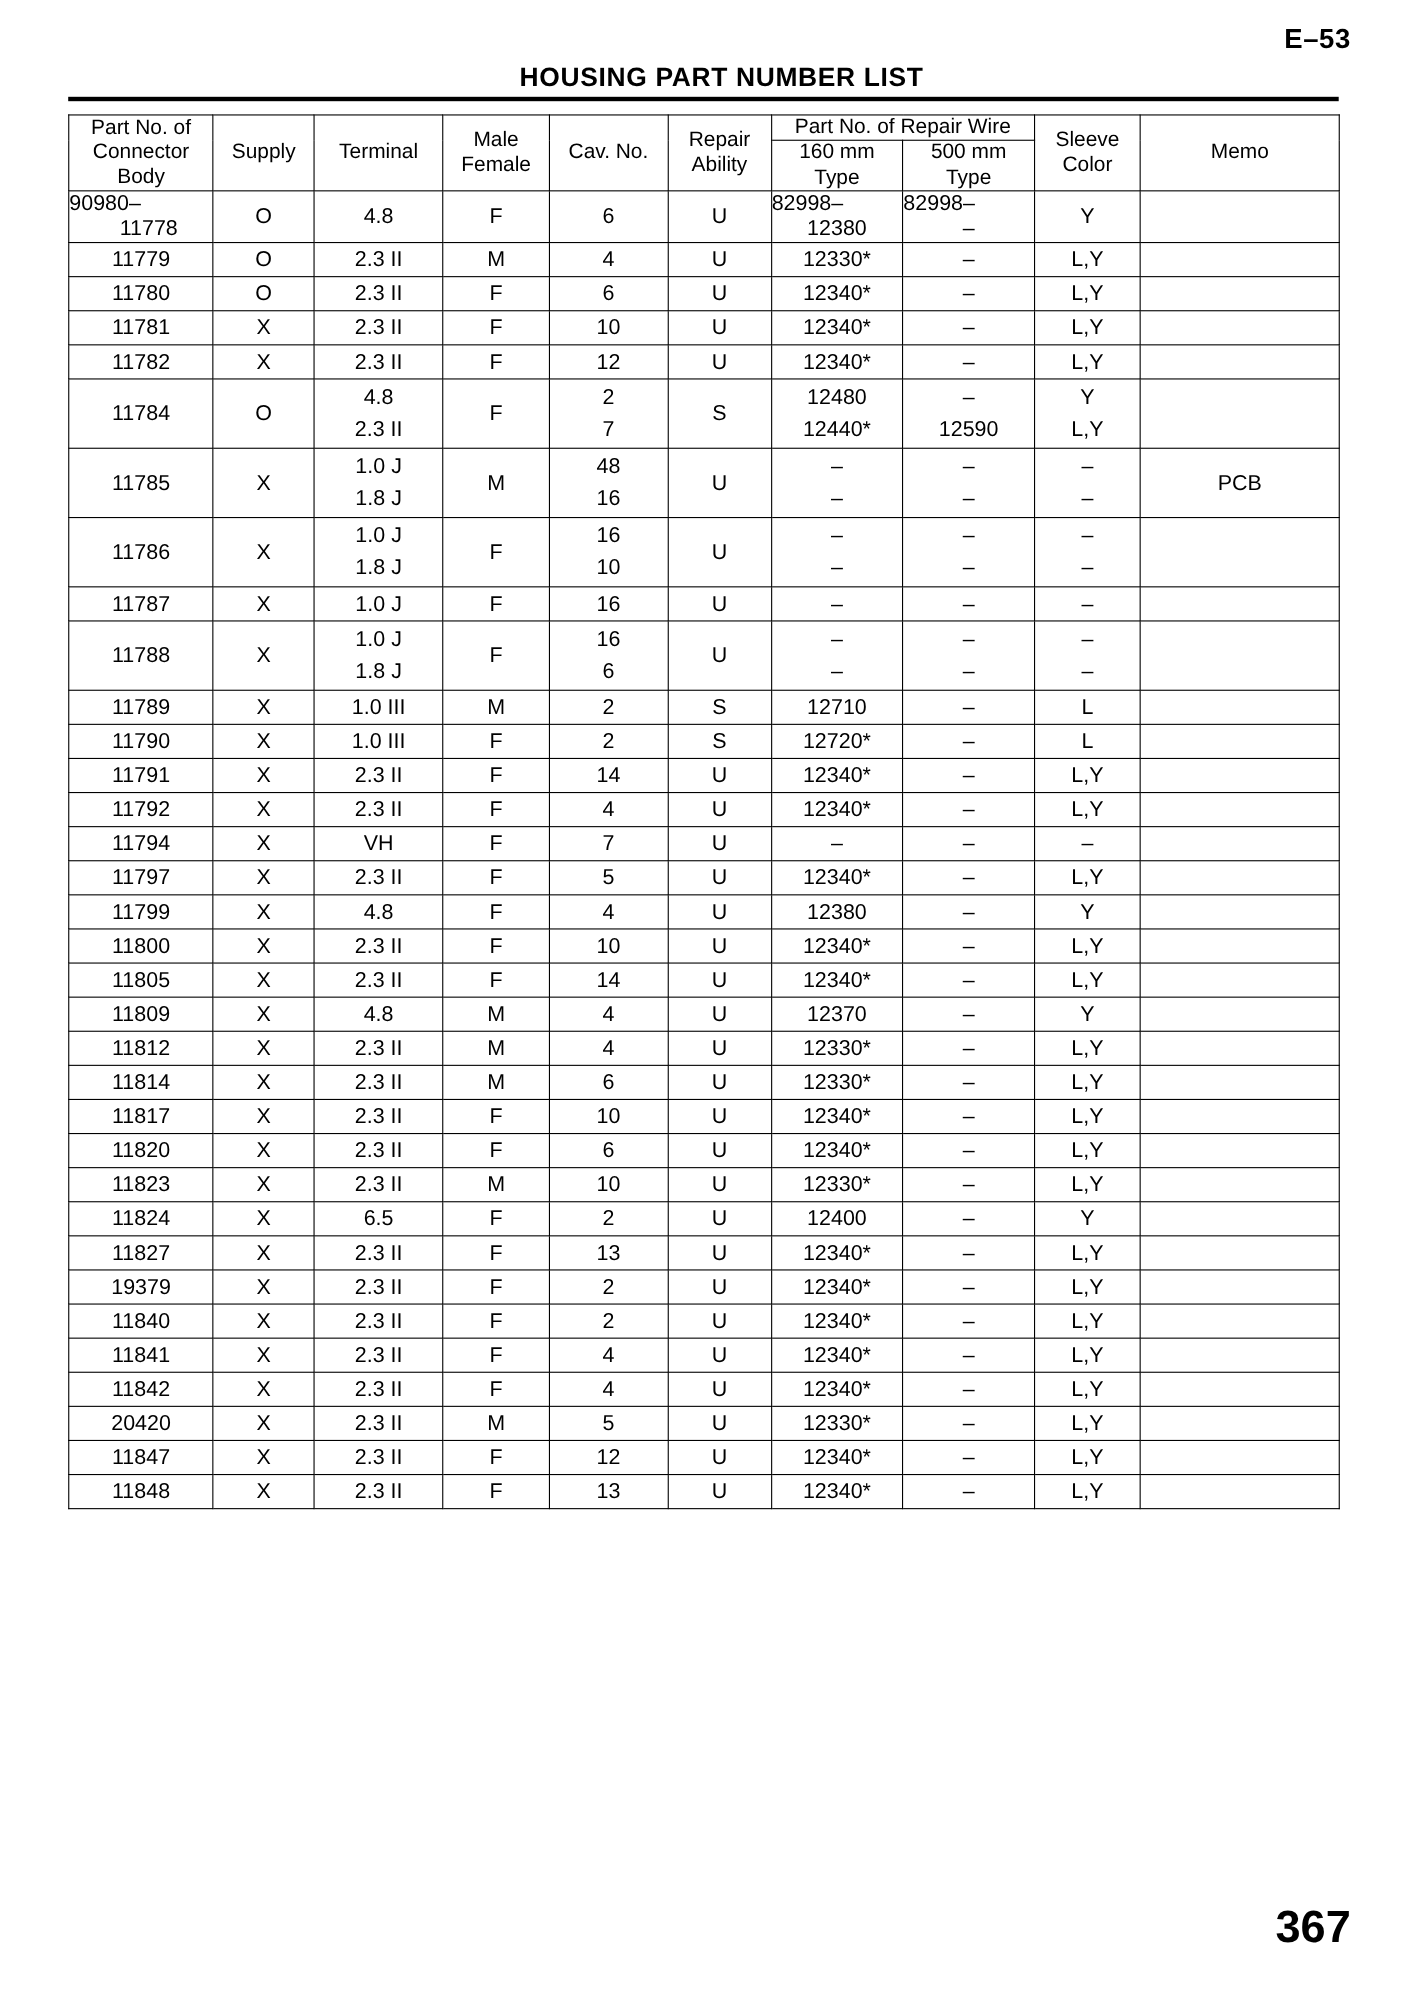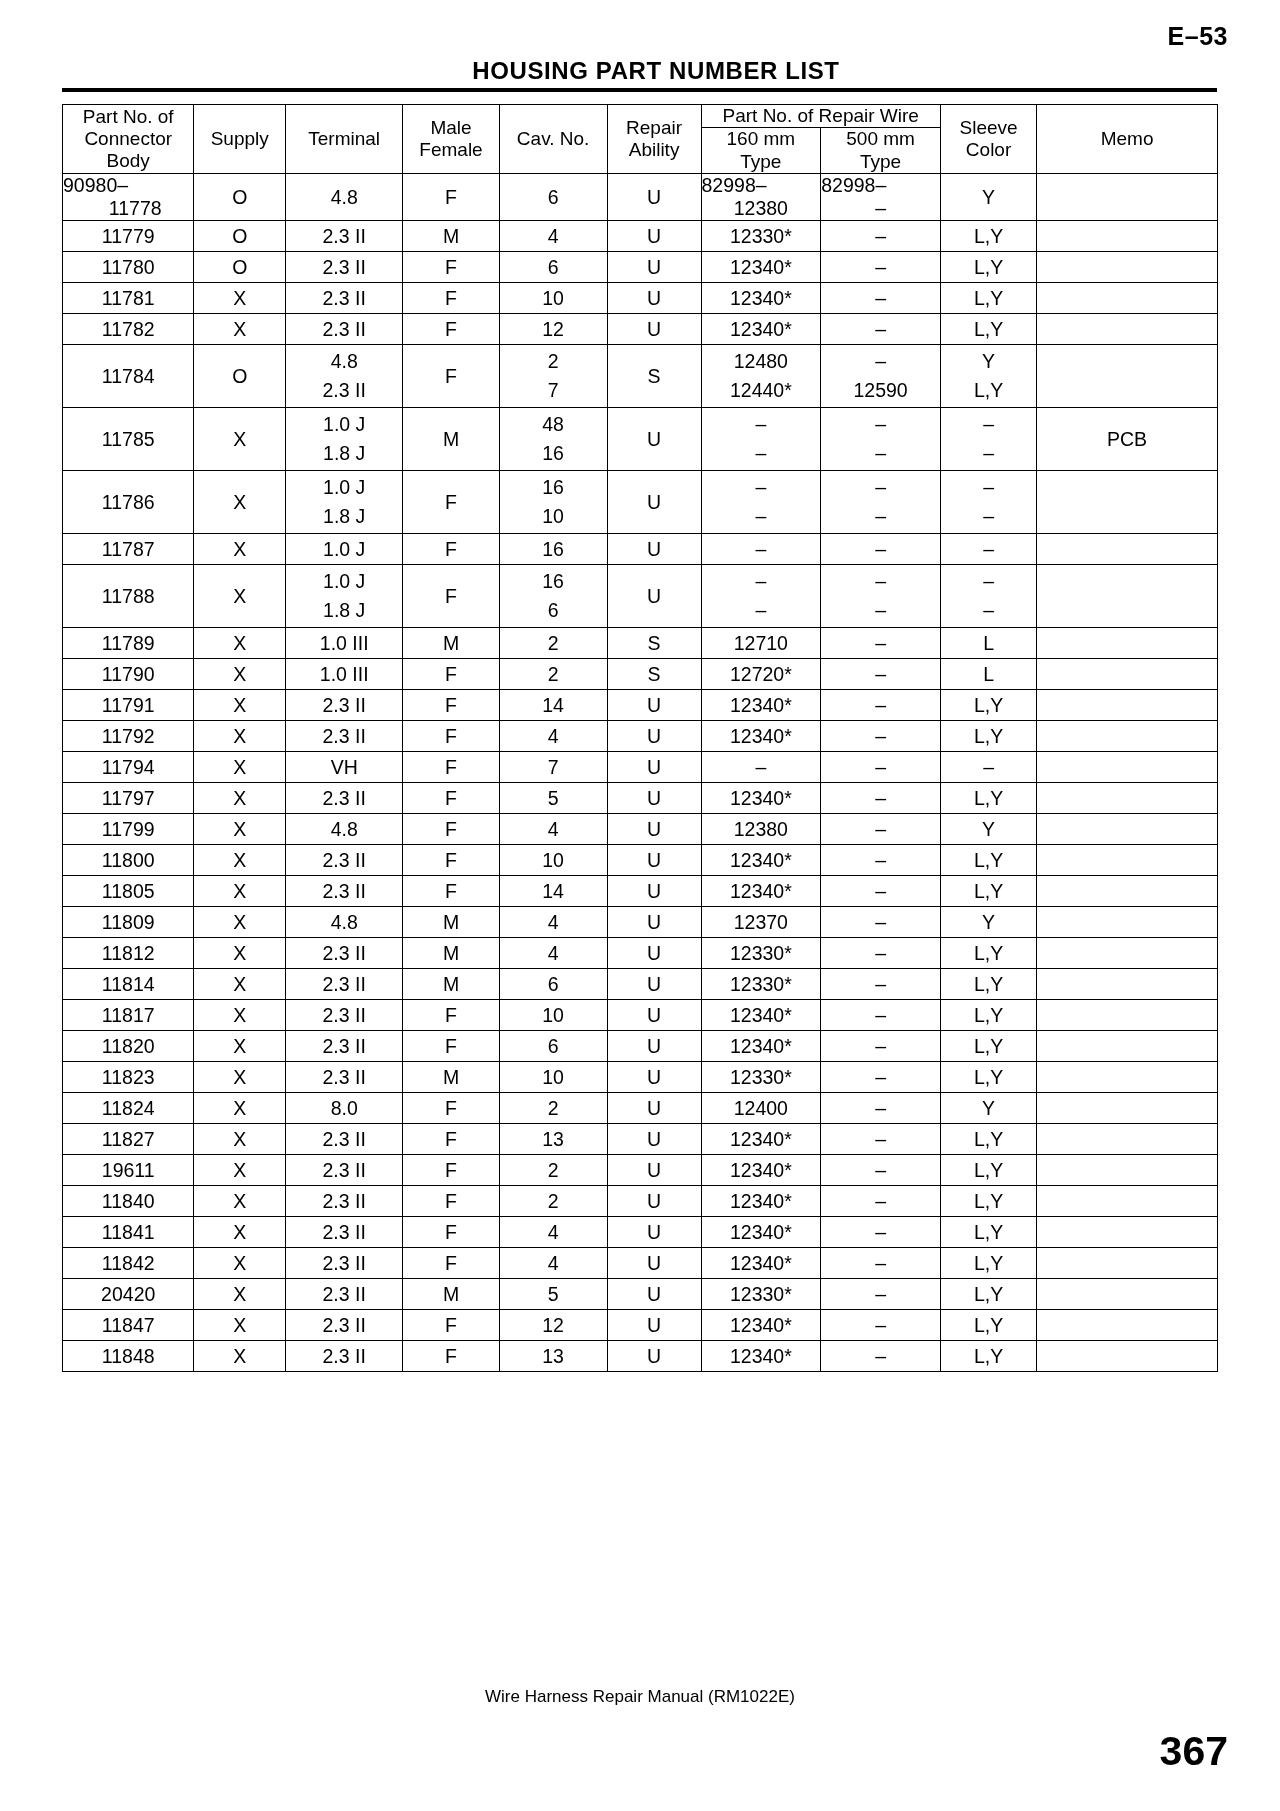--- a/index.html
+++ b/index.html
@@ -506,21 +506,21 @@
             <td>10</td>
             <td>U</td>
             <td>12330*</td>
             <td>–</td>
             <td>L,Y</td>
             <td class="memo-cell"></td>
           </tr>
           <tr>
             <td>11824</td>
             <td>X</td>
-            <td>8.0</td>
+            <td>6.5</td>
             <td>F</td>
             <td>2</td>
             <td>U</td>
             <td>12400</td>
             <td>–</td>
             <td>Y</td>
             <td class="memo-cell"></td>
           </tr>
           <tr>
             <td>11827</td>
@@ -528,21 +528,21 @@
             <td>2.3 II</td>
             <td>F</td>
             <td>13</td>
             <td>U</td>
             <td>12340*</td>
             <td>–</td>
             <td>L,Y</td>
             <td class="memo-cell"></td>
           </tr>
           <tr>
-            <td>19611</td>
+            <td>19379</td>
             <td>X</td>
             <td>2.3 II</td>
             <td>F</td>
             <td>2</td>
             <td>U</td>
             <td>12340*</td>
             <td>–</td>
             <td>L,Y</td>
             <td class="memo-cell"></td>
           </tr>
@@ -615,16 +615,15 @@
             <td>U</td>
             <td>12340*</td>
             <td>–</td>
             <td>L,Y</td>
             <td class="memo-cell"></td>
           </tr>
         </tbody>
     </table>
   </div>
 
-  <div class="footer-note">Wire Harness Repair Manual (RM1022E)</div>
   <div class="page-number">367</div>
 
 </div>
 
 </body></html>

